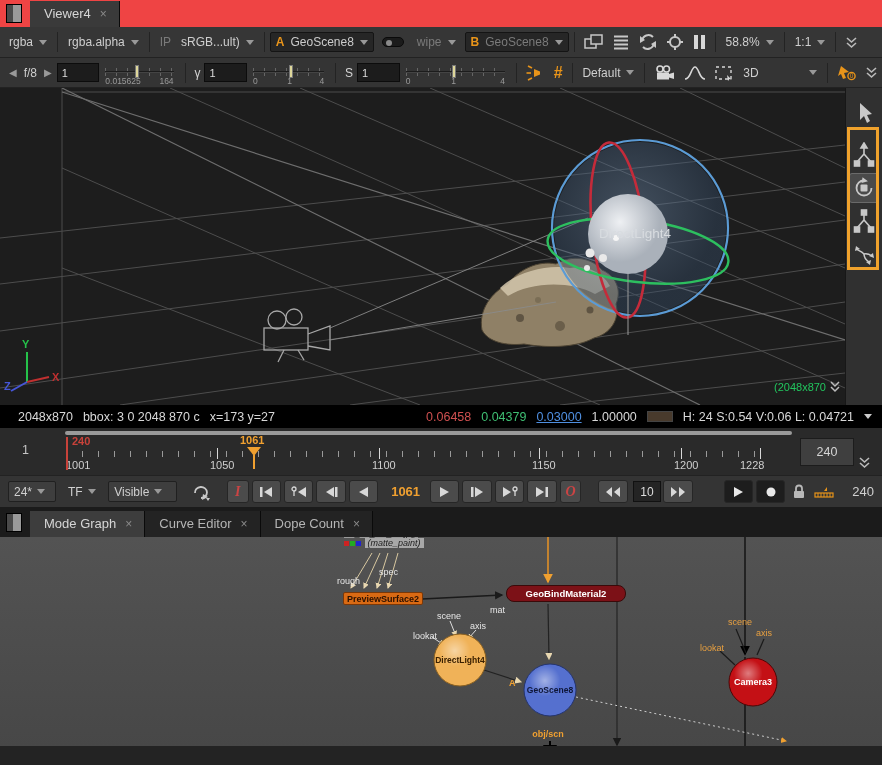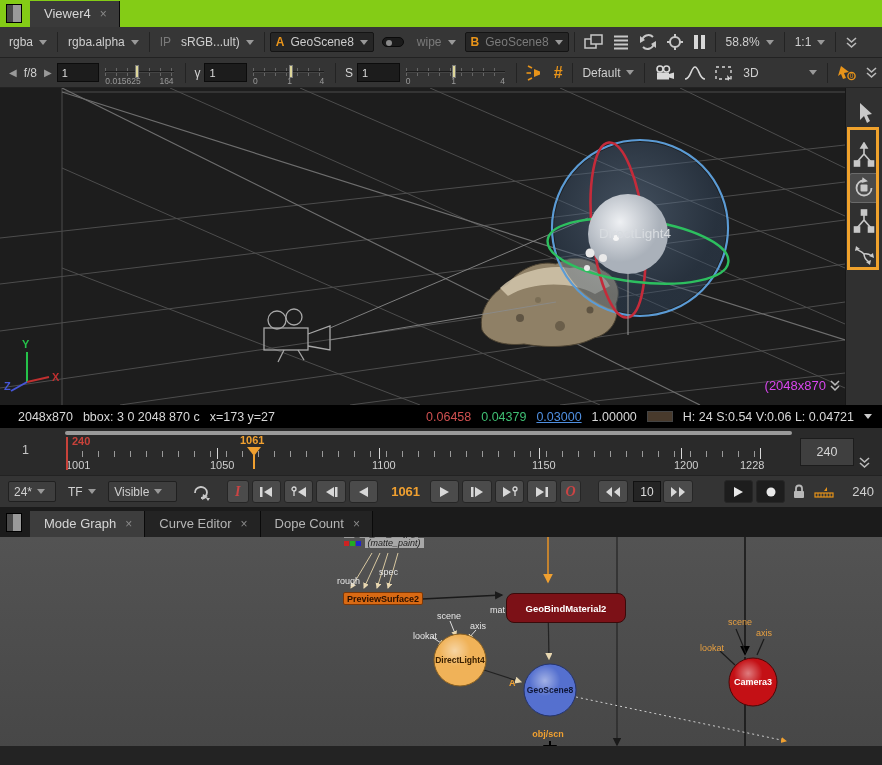--- a/index.html
+++ b/index.html
@@ -3,21 +3,21 @@
 <meta charset="utf-8">
 <style>
   * { box-sizing: border-box; margin: 0; padding: 0; }
   html,body { background:#000; }
   body { font-family: "Liberation Sans", "DejaVu Sans", sans-serif; }
   #app { position:relative; width:882px; height:765px; background:#333; overflow:hidden;
          color:#ccc; font-size:12px; }
   .abs { position:absolute; }
 
   
-  .tabstrip { position:absolute; left:0; width:882px; background:#84cc16; display:flex; align-items:flex-end; }
+  .tabstrip { position:absolute; left:0; width:882px; background:#ef4444; display:flex; align-items:flex-end; }
   .pane-icon { width:16px; height:19px; margin:3px 8px 3px 6px; background:linear-gradient(90deg,#4a4a4a 45%,#9a9a9a 45%); border:1px solid #000; align-self:center; }
   .tab { display:flex; align-items:center; gap:9px; padding:5px 12px 6px 14px; color:#d6d6d6; font-size:13px; border-right:1px solid #0a0a0a; }
   .tab.active { background:#3a3a3a; }
   .tab.inactive { background:#232323; color:#b5b5b5; }
   .tab .x { color:#8a8a8a; font-size:12px; }
 
   
   .toolbar { position:absolute; left:0; width:882px; background:#363636; display:flex; align-items:center; border-bottom:1px solid #222; }
   .sep { width:1px; height:20px; background:#232323; margin:0 5px; }
   .dd { display:flex; align-items:center; gap:6px; padding:2px 5px; color:#cfcfcf; white-space:nowrap; }
@@ -32,21 +32,21 @@
   .slider { position:relative; height:22px; }
   .slider .track { position:absolute; left:0; right:0; top:9px; height:2px; background:#1c1c1c; border-bottom:1px solid #444; }
   .slider .ticks { position:absolute; left:0; right:0; top:6px; height:8px;
       background:repeating-linear-gradient(90deg,#666 0 1px,transparent 1px 11px); }
   .slider .handle { position:absolute; top:3px; width:4px; height:13px; background:#ded79a; border:1px solid #777; }
   .slider .slbl { position:absolute; top:14px; font-size:8.5px; color:#9a9a9a; }
   .chev { display:flex; align-items:center; padding:0 4px; }
 
   
   #viewport { position:absolute; left:0; top:88px; width:845px; height:317px; background:#1d1d1d; overflow:hidden; }
-  #vp-res { position:absolute; right:4px; bottom:12px; color:#d946ef; font-size:13px; display:flex; gap:3px; align-items:center; }
+  #vp-res { position:absolute; right:4px; bottom:12px; color:#22c55e; font-size:11px; display:flex; gap:3px; align-items:center; }
   #tool-strip { position:absolute; left:845px; top:88px; width:37px; height:317px; background:#303030; border-left:1px solid #171717; }
   .tool-ico { width:30px; height:30px; margin:3px auto; display:flex; align-items:center; justify-content:center; }
   .tool-ico.active { background:#4a4a4a; border:1px solid #6a6a6a; border-radius:3px; }
   #hl-box { position:absolute; left:847px; top:127px; width:32px; height:143px; border:3px solid #f0a22c; }
 
   
   #infobar { position:absolute; left:0; top:405px; width:882px; height:23px; background:#000; display:flex; align-items:center; gap:10px; padding:0 10px 0 18px; font-size:12.5px; color:#d8d8d8; }
   #infobar .swatch { width:26px; height:11px; border:1px solid #444; }
 
   
@@ -698,21 +698,21 @@
       <g>
         <circle cx="753" cy="145" r="24" stroke="#4e0606" stroke-width="1" fill="#c41015"></circle>
         <circle cx="753" cy="145" r="24" fill="url(#shine)"></circle>
         <text x="753" y="148" font-size="9" font-weight="bold" fill="#fff" text-anchor="middle">Camera3</text>
       </g>
     </svg>
 
     <div class="ng-rectnode" style="left: 343px; top: 55px; width: 80px; height: 13px; color: rgb(42, 16, 0); border: 1px solid rgb(122, 56, 8); background: rgb(217, 106, 20);">
       <span>PreviewSurface2</span>
     </div>
-    <div class="ng-rectnode" style="left: 506px; top: 56px; width: 120px; height: 30px; color: rgb(255, 255, 255); border: 1px solid rgb(58, 10, 10); border-radius: 8px; font-size: 9.5px; background: rgb(124, 17, 23); justify-content: center;">
+    <div class="ng-rectnode" style="left: 506px; top: 48px; width: 120px; height: 17px; color: rgb(255, 255, 255); border: 1px solid rgb(58, 10, 10); border-radius: 8px; font-size: 9.5px; background: rgb(124, 17, 23); justify-content: center;">
       <span>GeoBindMaterial2</span>
     </div>
 
     <div id="read-node">
       <span class="l1">..._01_diff_8k.jpg</span><br>
       <span class="chip" style="background:#c22;"></span><span class="chip" style="background:#2a2;"></span><span class="chip" style="background:#22c;"></span>
       <span class="l2" style="margin-left:0;">(matte_paint)</span>
     </div>
 
     <div id="ng-status-strip"></div>

